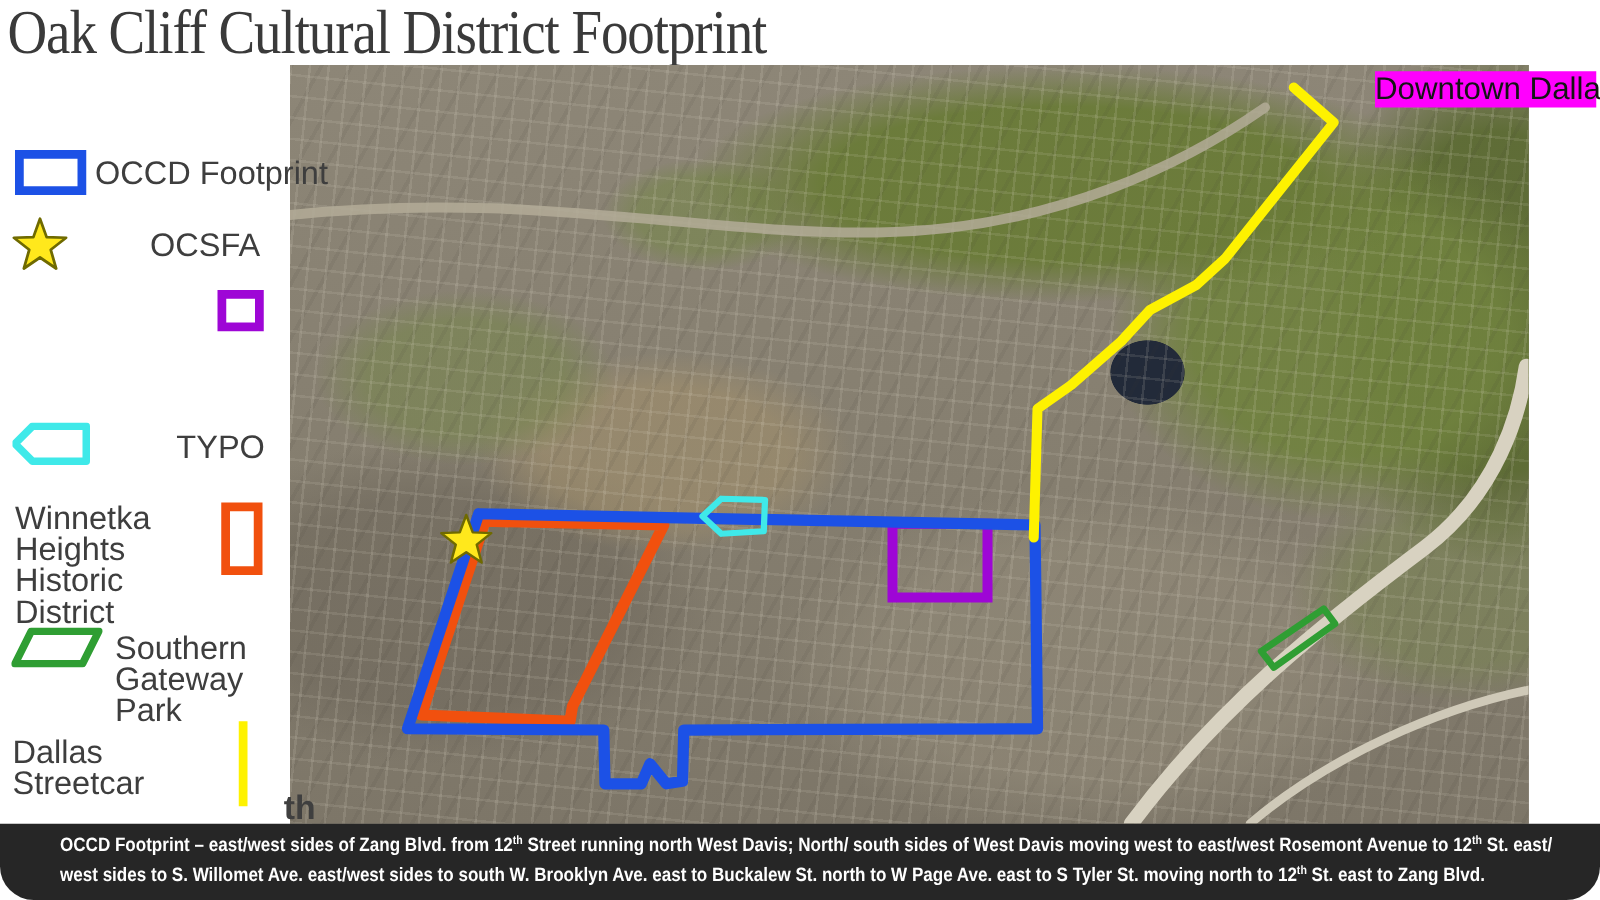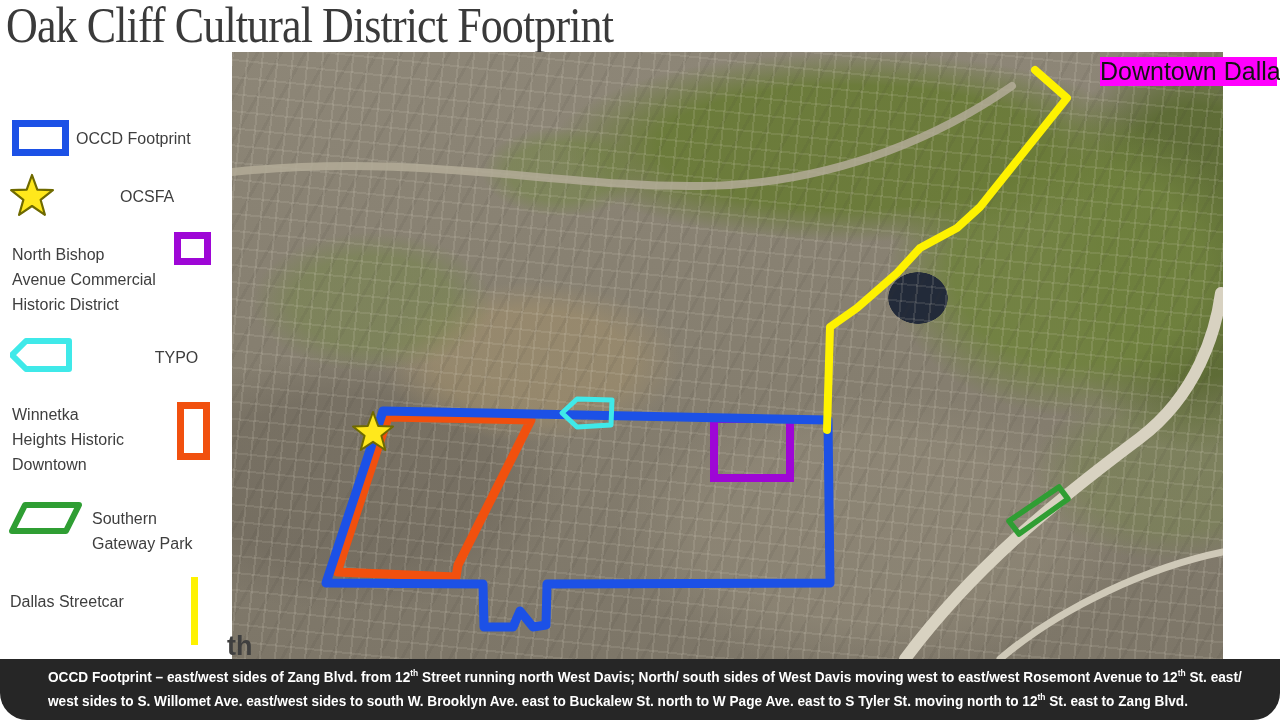--- a/index.html
+++ b/index.html
@@ -31,21 +31,21 @@
          linear-gradient(180deg,#8d8677 0%,#857e6f 55%,#7d7668 100%);}
   .map svg{position:absolute;left:0;top:0;width:991px;height:607px;display:block;}
 
   .downtown-label{position:absolute;left:1100px;top:57px;width:177px;height:29px;
                   background:#ff00fe;color:#141414;font-size:25px;line-height:29px;
                   text-align:center;white-space:nowrap;z-index:3;}
   .map-fragment{position:absolute;left:227px;top:633px;font-size:27px;font-weight:700;
                 color:#3f3f3f;z-index:2;line-height:27px;}
 
   
-  .lg-label{position:absolute;font-size:16px;color:#3e3e3e;line-height:25px;white-space:pre-line;}
+  .lg-label{position:absolute;font-size:26px;color:#3e3e3e;line-height:25px;white-space:pre-line;}
   .sw-occd{position:absolute;left:12px;top:120px;width:43px;height:22px;border:7px solid #1c51e6;background:#fff;}
   .lb-occd{left:76px;top:126px;}
   .sw-star{position:absolute;left:8px;top:172px;}
   .lb-ocsfa{left:120px;top:184px;width:90px;}
   .lb-nb{left:12px;top:242px;width:185px;}
   .sw-nb{position:absolute;left:174px;top:232px;width:23px;height:19px;border:7px solid #9e06d6;background:#fff;}
   .sw-typo{position:absolute;left:10px;top:338px;}
   .lb-typo{left:140px;top:345px;width:73px;text-align:center;}
   .lb-wh{left:12px;top:402px;width:165px;}
   .sw-wh{position:absolute;left:177px;top:402px;width:19px;height:44px;border:7px solid #f1500e;background:#fff;}
@@ -97,33 +97,30 @@
   <div class="map-fragment">th</div>
 
   <div class="sw-occd"></div>
   <div class="lg-label lb-occd">OCCD Footprint</div>
 
   <svg class="sw-star" width="50" height="50" viewBox="0 0 50 50">
     <polygon points="24,3 29.3,17.7 44.9,18.2 32.6,27.8 36.9,42.8 24,34 11.1,42.8 15.4,27.8 3.1,18.2 18.7,17.7" fill="#ffe81c" stroke="#6f6a00" stroke-width="2.2" stroke-linejoin="round"></polygon>
   </svg>
   <div class="lg-label lb-ocsfa">OCSFA</div>
 
-  <div class="lg-label lb-nb">North Bishop
-Avenue Commercial
-Historic District</div>
   <div class="sw-nb"></div>
 
   <svg class="sw-typo" width="64" height="36" viewBox="0 0 64 36">
     <polygon points="2,17 16,3 59,3 59,31 16,31" fill="none" stroke="#3fe9e9" stroke-width="6" stroke-linejoin="round"></polygon>
   </svg>
   <div class="lg-label lb-typo">TYPO</div>
 
   <div class="lg-label lb-wh">Winnetka
 Heights Historic
-Downtown</div>
+District</div>
   <div class="sw-wh"></div>
 
   <svg class="sw-sg" width="82" height="32" viewBox="0 0 82 32">
     <polygon points="16,3 70,3 57,29 3,29" fill="none" stroke="#2f9e33" stroke-width="6" stroke-linejoin="round"></polygon>
   </svg>
   <div class="lg-label lb-sg">Southern
 Gateway Park</div>
 
   <div class="lg-label lb-sc">Dallas Streetcar</div>
   <div class="sw-sc"></div>

